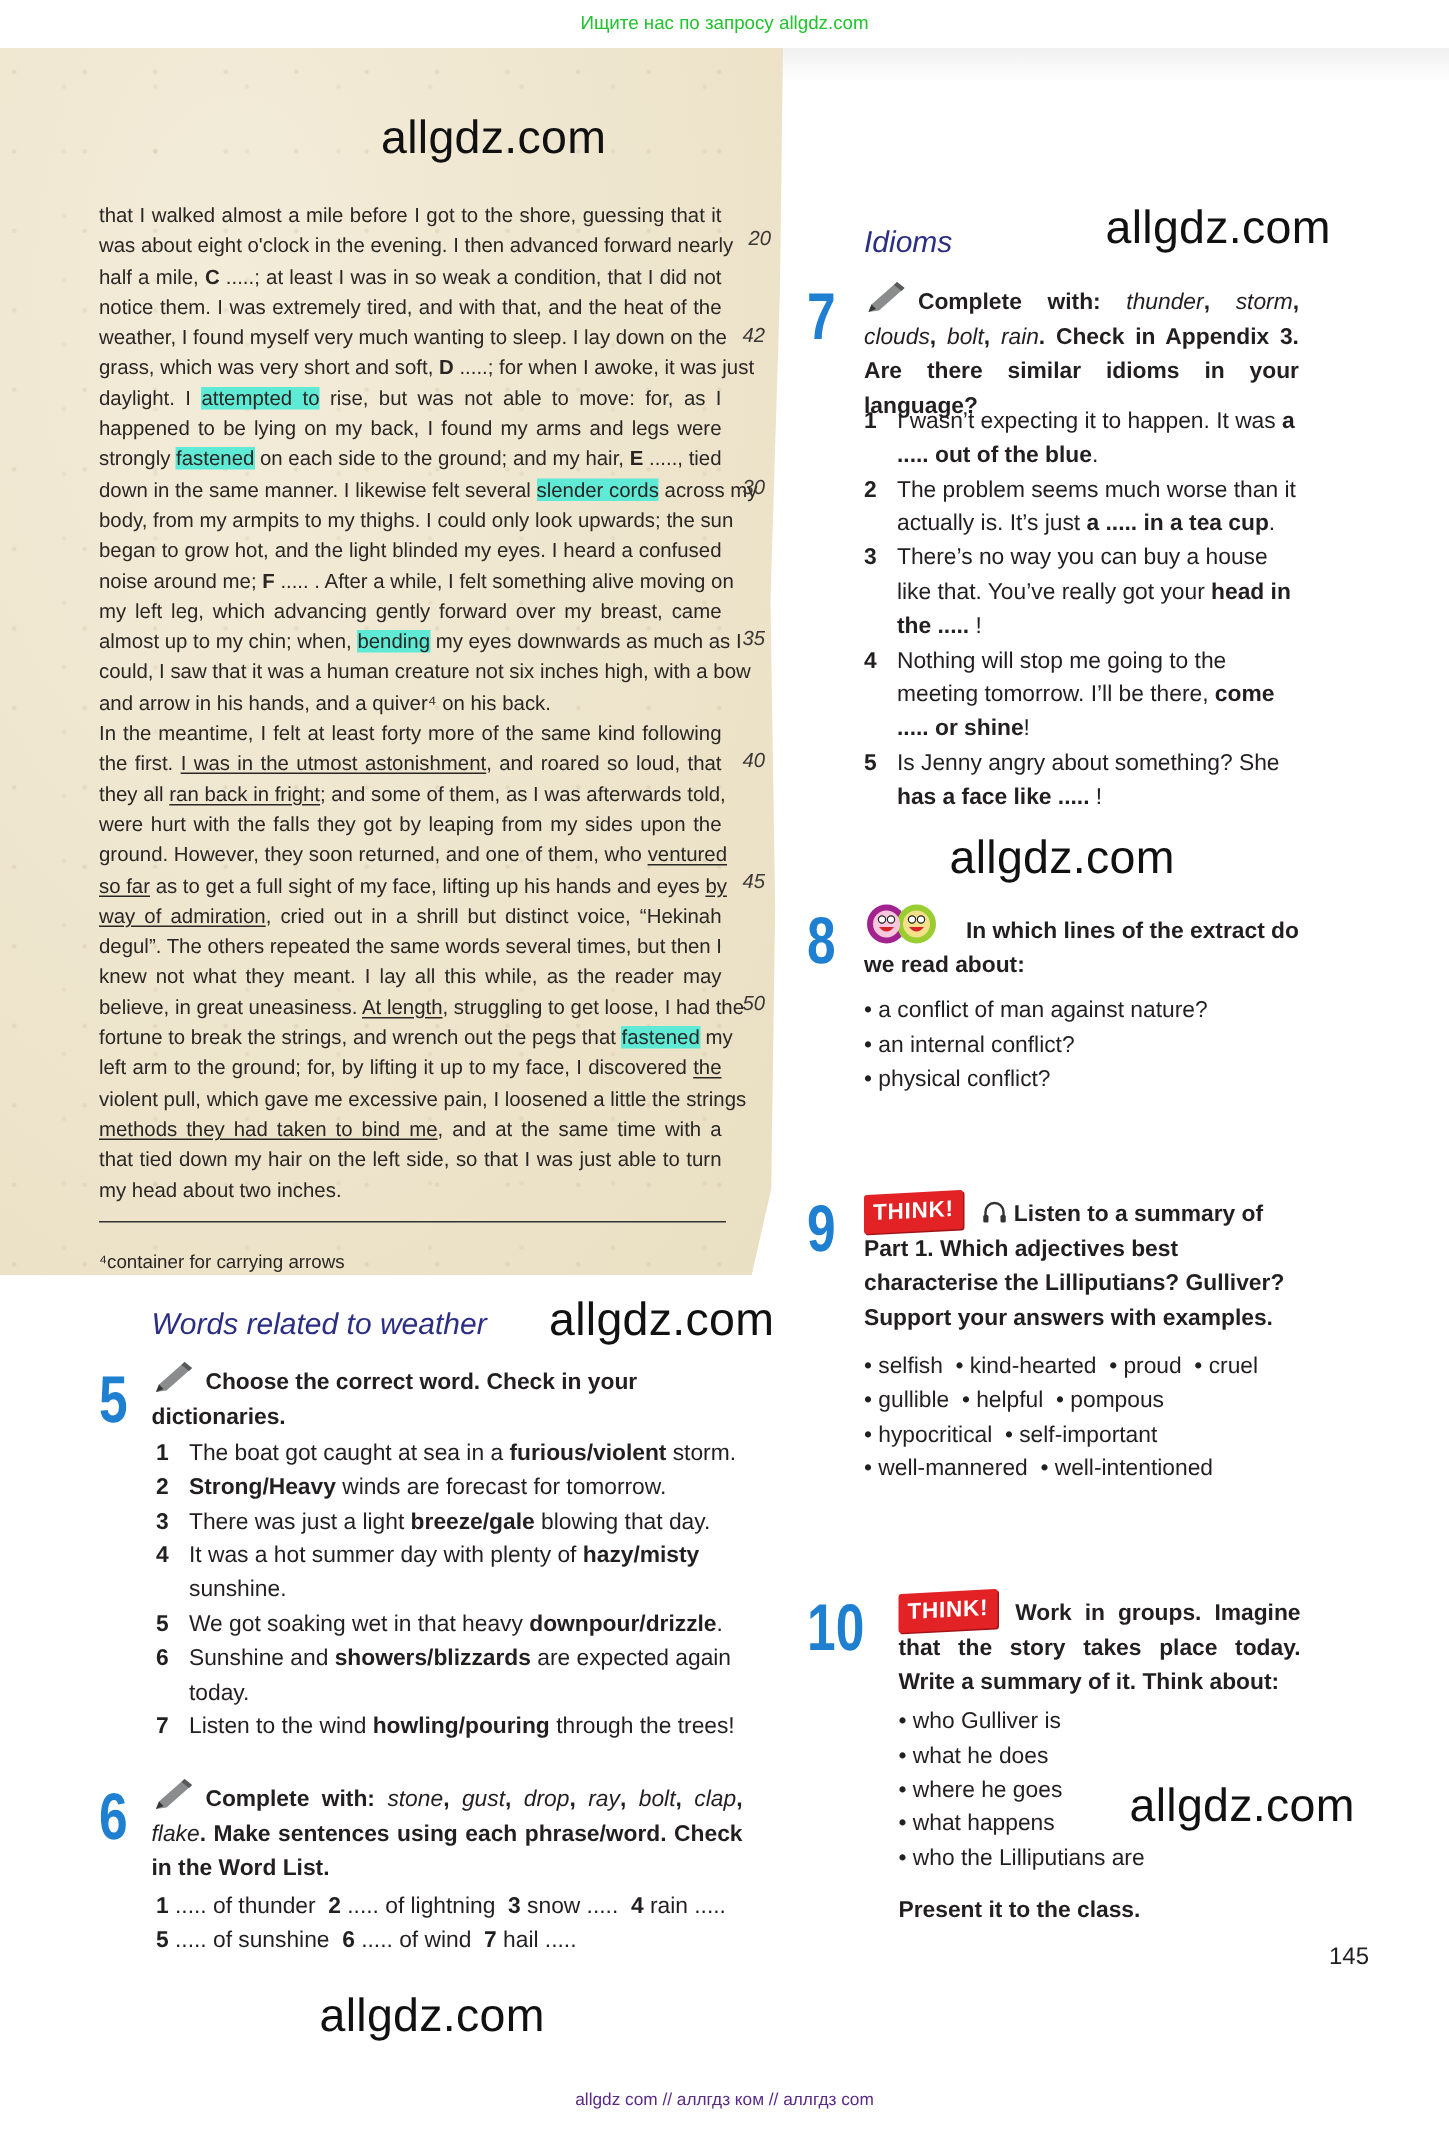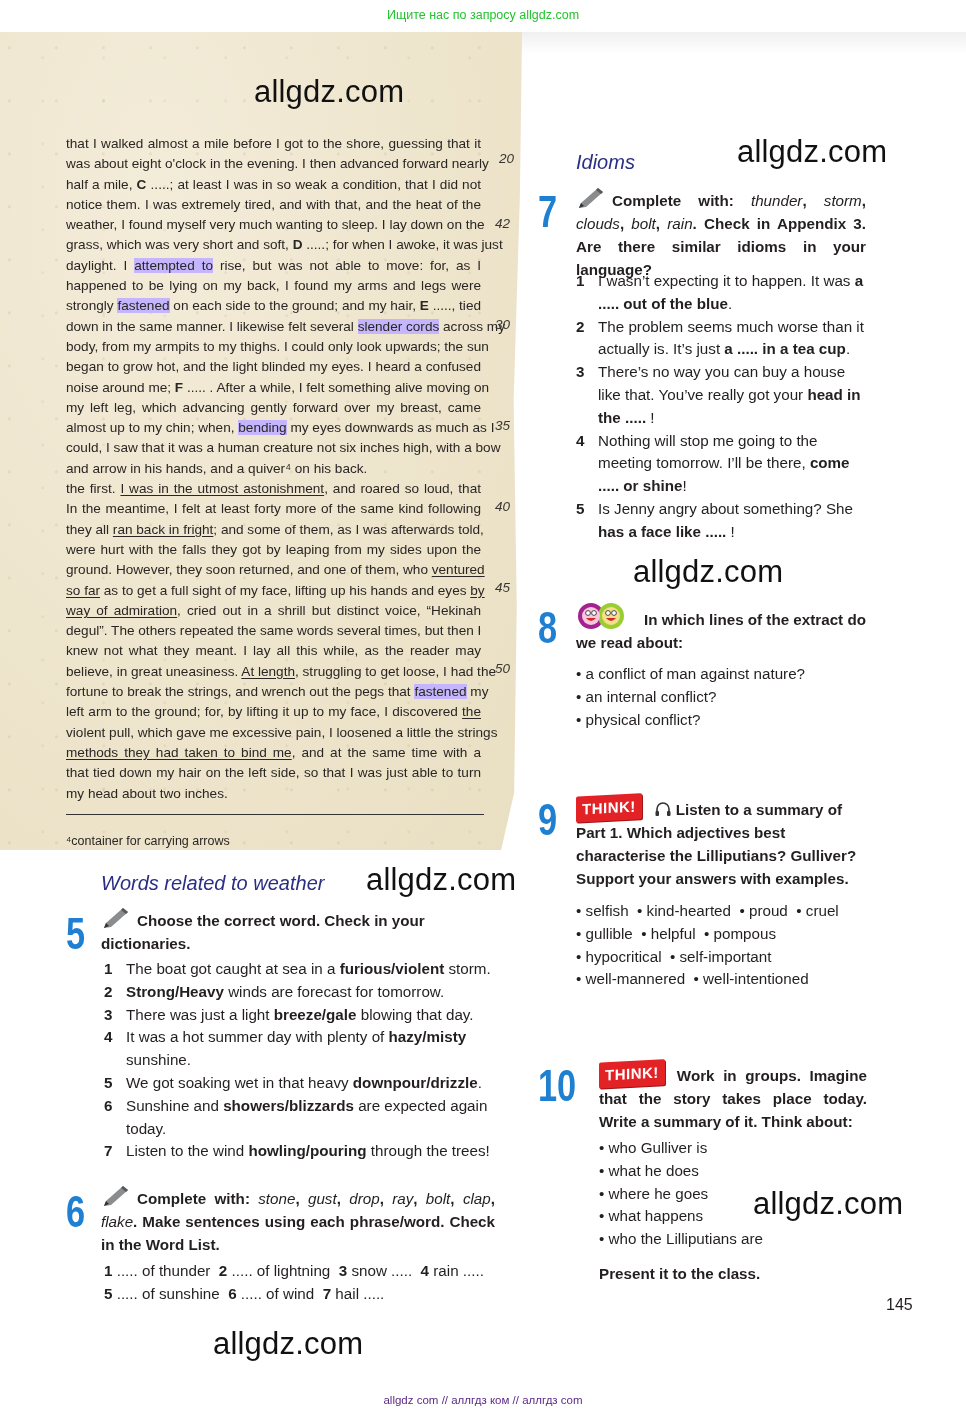--- a/index.html
+++ b/index.html
@@ -16,21 +16,21 @@
     background-image: radial-gradient(circle at 20% 30%, rgba(120,100,60,0.10) 1px, transparent 2px),
                       radial-gradient(circle at 70% 60%, rgba(120,100,60,0.08) 1px, transparent 2px);
     background-size: 47px 53px, 61px 43px; }
 
   .wm { position: absolute; font-family: "Liberation Sans", sans-serif; font-size: 31px; color: #111; letter-spacing: 0.2px; }
 
   .extract { position: absolute; top: 134px; left: 66px; width: 415px; font-size: 13.6px; line-height: 20.3px; text-align: justify; color: #2a2624; }
   .extract .ln { display: block; height: 20.3px; white-space: nowrap; text-align-last: justify; }
   .extract .ln.last { text-align-last: left; }
   .line-no { position: absolute; left: 495px; font-style: italic; font-size: 13.5px; color: #3a3634; }
-  .hl { background: #c4b5fd; }
+  .hl { background: #5eead4; }
   .ul { text-decoration: underline; text-underline-offset: 2px; }
   .fn-rule { position: absolute; top: 814px; left: 66px; width: 418px; height: 1px; background: #333; }
   .footnote { position: absolute; top: 834px; left: 66px; font-size: 12.5px; color: #2a2624; }
 
   .sec-title { position: absolute; font-style: italic; font-size: 20px; color: #2b2e83; }
   .ex-num { position: absolute; font-family: "Liberation Sans", sans-serif; font-weight: bold; color: #1f7fd0; font-size: 44px; line-height: 44px; transform: scaleX(0.78); transform-origin: left top; }
   .ex-head { position: absolute; font-size: 15.2px; line-height: 23px; font-weight: bold; color: #231f20; }
   .ex-head i { font-weight: normal; }
   .pen-icon { display: inline-block; width: 30px; height: 24px; vertical-align: -4px; margin-right: 6px; }
   .list { position: absolute; font-size: 15.2px; line-height: 22.8px; color: #231f20; }
@@ -64,22 +64,22 @@
     <span class="ln">happened to be lying on my back, I found my arms and legs were</span>
     <span class="ln">strongly <span class="hl">fastened</span> on each side to the ground; and my hair, <b>E</b> ....., tied</span>
     <span class="ln">down in the same manner. I likewise felt several <span class="hl">slender cords</span> across my</span>
     <span class="ln">body, from my armpits to my thighs. I could only look upwards; the sun</span>
     <span class="ln">began to grow hot, and the light blinded my eyes. I heard a confused</span>
     <span class="ln">noise around me; <b>F</b> ..... . After a while, I felt something alive moving on</span>
     <span class="ln">my left leg, which advancing gently forward over my breast, came</span>
     <span class="ln">almost up to my chin; when, <span class="hl">bending</span> my eyes downwards as much as I</span>
     <span class="ln">could, I saw that it was a human creature not six inches high, with a bow</span>
     <span class="ln last">and arrow in his hands, and a quiver⁴ on his back.</span>
+    <span class="ln">In the meantime, I felt at least forty more of the same kind following</span>
     <span class="ln">the first. <span class="ul">I was in the utmost astonishment</span>, and roared so loud, that</span>
-    <span class="ln">In the meantime, I felt at least forty more of the same kind following</span>
     <span class="ln">they all <span class="ul">ran back in fright</span>; and some of them, as I was afterwards told,</span>
     <span class="ln">were hurt with the falls they got by leaping from my sides upon the</span>
     <span class="ln">ground. However, they soon returned, and one of them, who <span class="ul">ventured</span></span>
     <span class="ln"><span class="ul">so far</span> as to get a full sight of my face, lifting up his hands and eyes <span class="ul">by</span></span>
     <span class="ln"><span class="ul">way of admiration</span>, cried out in a shrill but distinct voice, “Hekinah</span>
     <span class="ln">degul”. The others repeated the same words several times, but then I</span>
     <span class="ln">knew not what they meant. I lay all this while, as the reader may</span>
     <span class="ln">believe, in great uneasiness. <span class="ul">At length</span>, struggling to get loose, I had the</span>
     <span class="ln">fortune to break the strings, and wrench out the pegs that <span class="hl">fastened</span> my</span>
     <span class="ln">left arm to the ground; for, by lifting it up to my face, I discovered <span class="ul">the</span></span>

